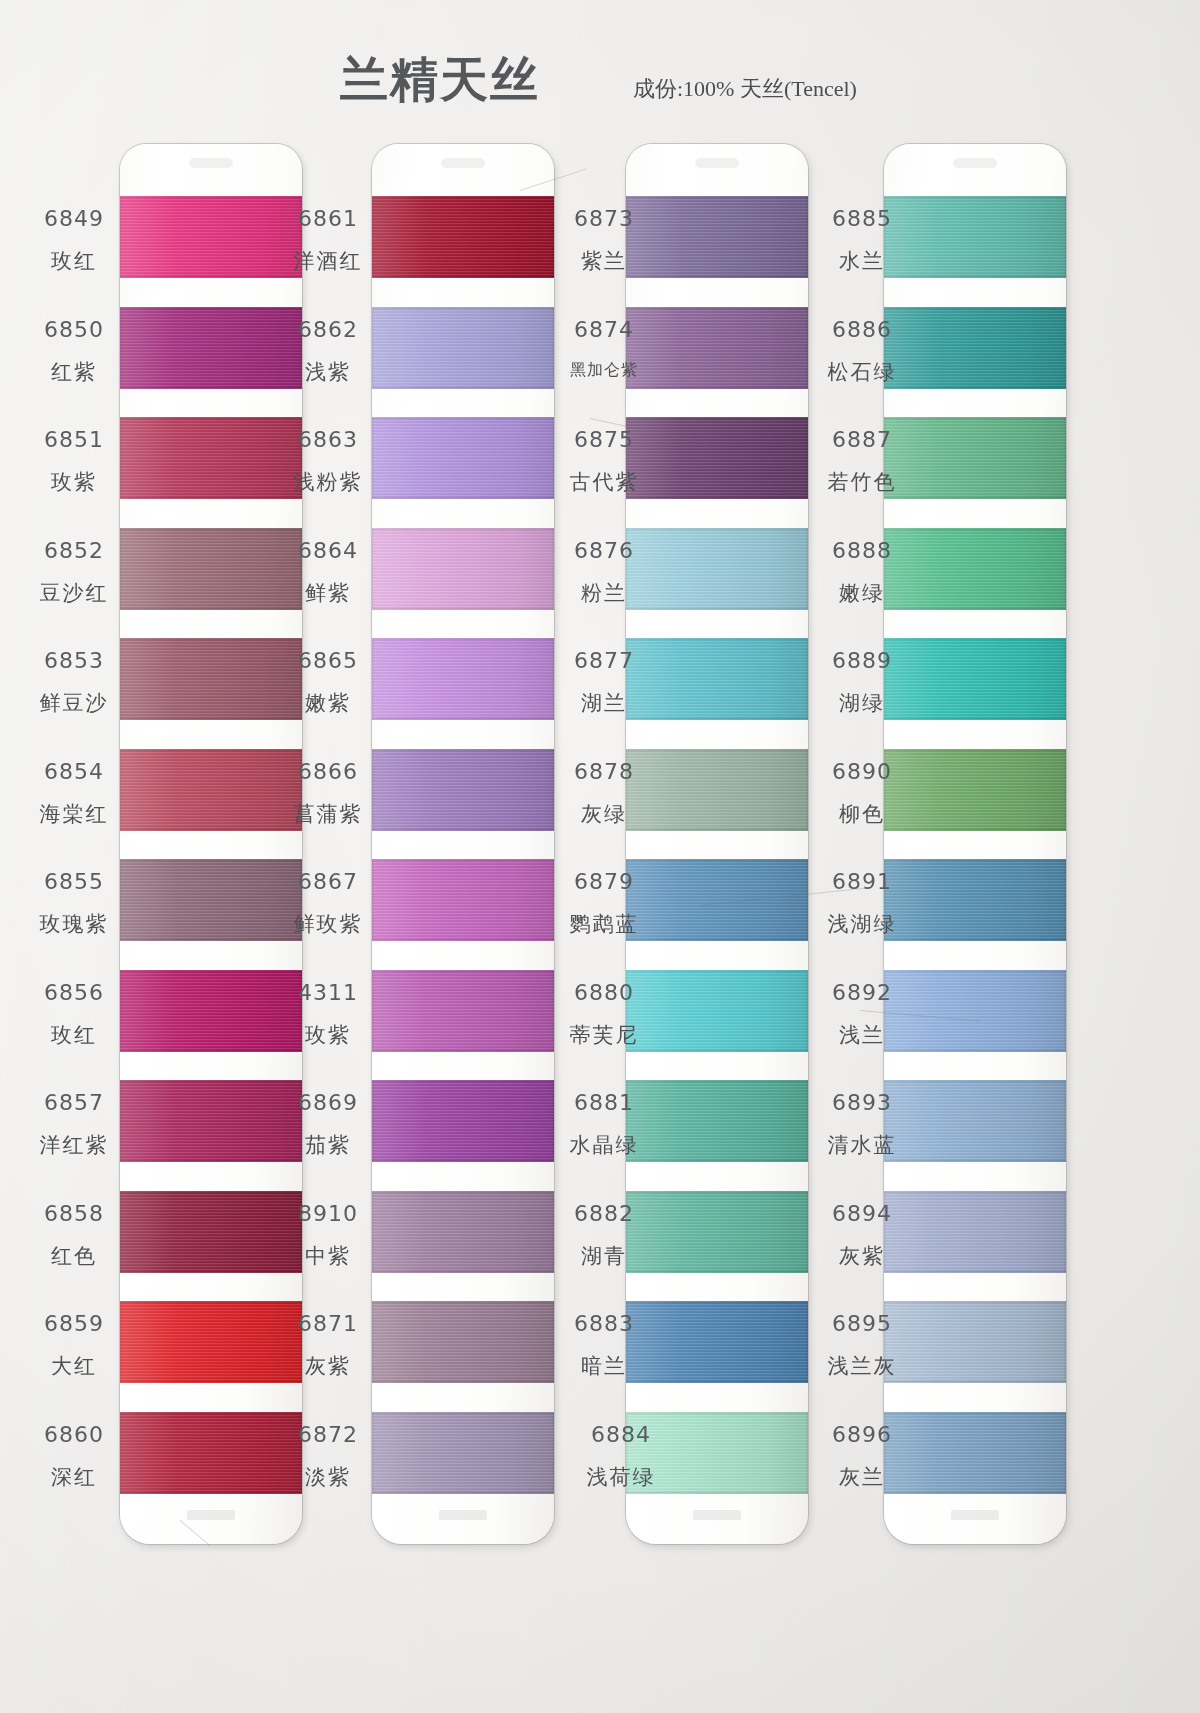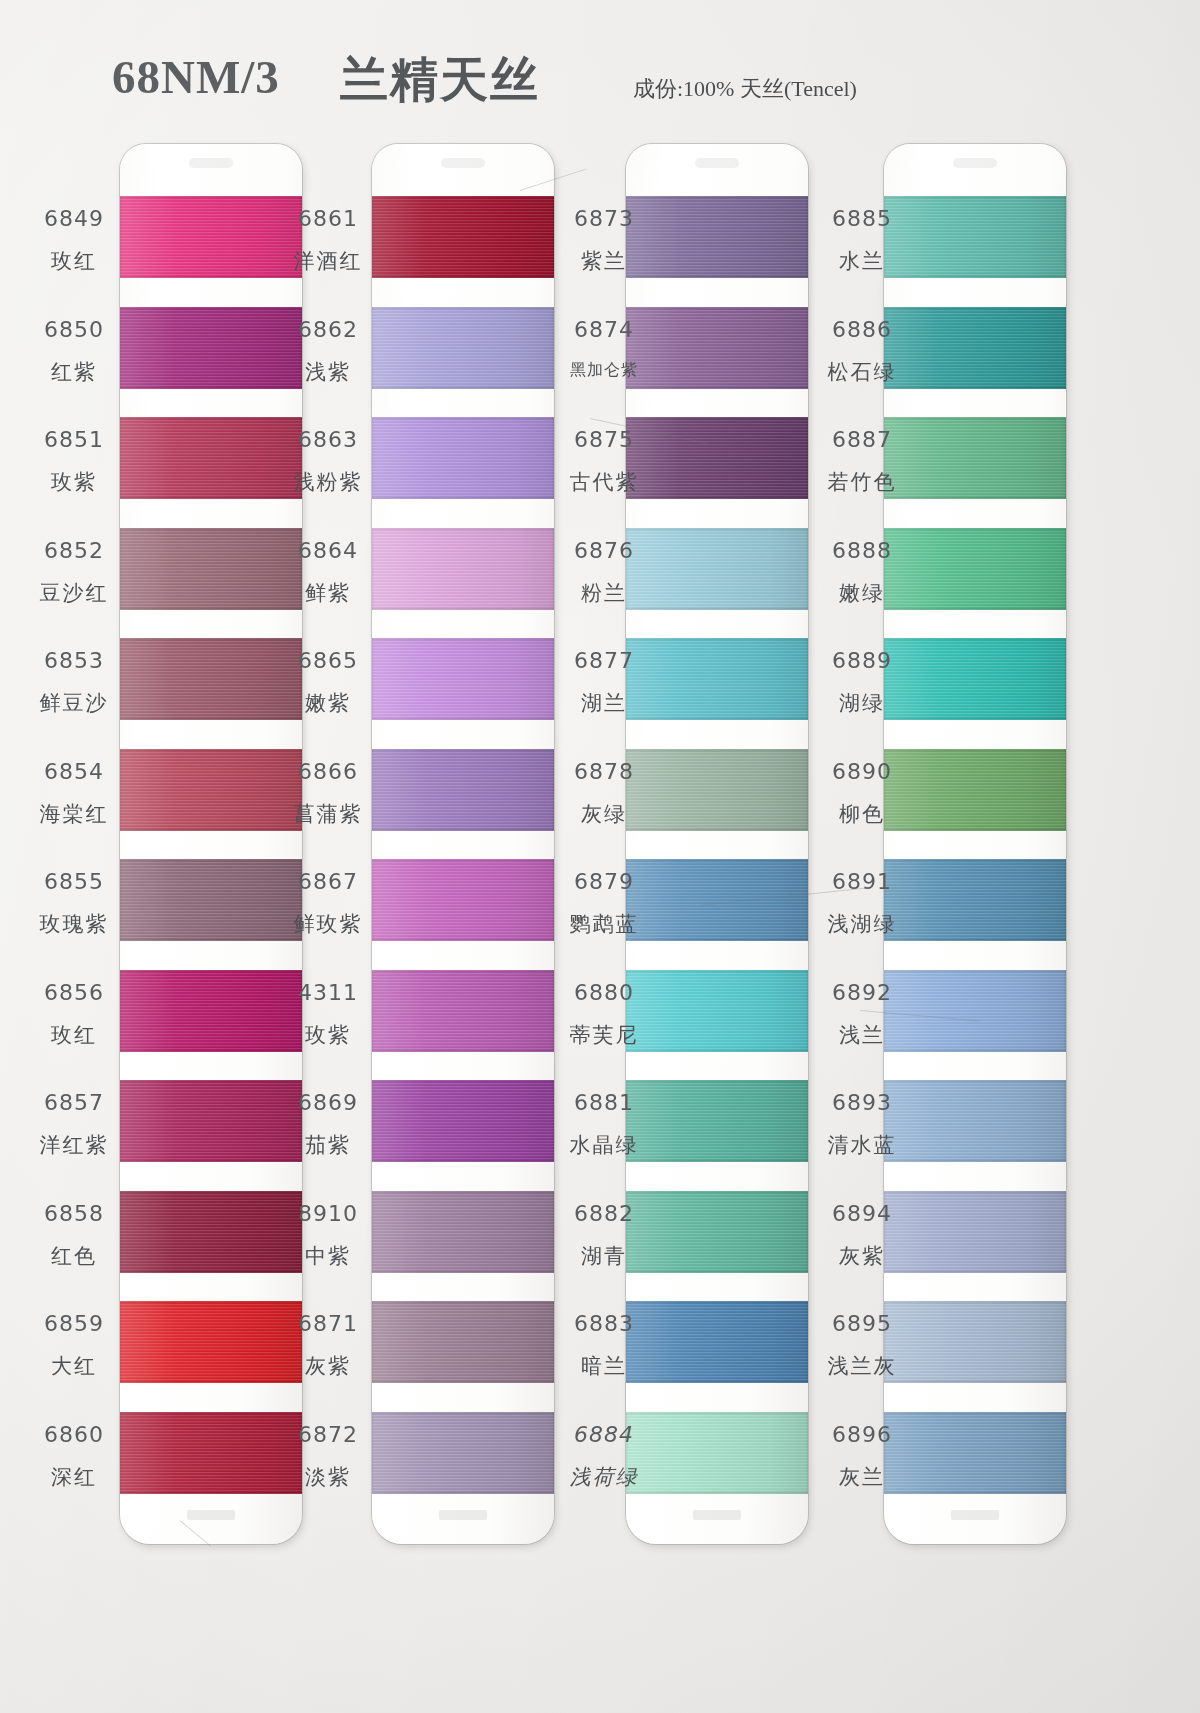--- a/index.html
+++ b/index.html
@@ -102,21 +102,20 @@
   .label.small .nm{font-size:16px;letter-spacing:1px;}
   
   .fibre{position:absolute;background:rgba(120,120,120,0.28);height:1px;transform-origin:left center;}
 </style>
 </head>
 <body>
 
 <div id="sheet"></div>
 
 <div id="header">
-  <div class="hd-code">68NM/3</div>
   <div class="hd-name">兰精天丝</div>
   <div class="hd-comp">成份:100% 天丝(Tencel)</div>
 </div>
 
 <div id="columns-root">
     <div class="column" style="left: 0px; top: 0px;">
       <div class="card" style="left: 120px; top: 144px; height: 1400px;"></div>
       <div class="swatch" title="6849 玫红" style="left: 120px; top: 196px; height: 82px; background: rgb(232, 48, 127);">
         <div class="threads"></div>
         <div class="sheen"></div>
@@ -400,21 +399,21 @@
         <div class="sheen"></div>
       </div>
       <div class="label" style="left: 548px; top: 1313px; width: 112px;">
         <span class="num">6883</span>
         <span class="nm">暗兰</span>
       </div>
       <div class="swatch" title="6884 浅荷绿" style="left: 626px; top: 1411.5px; height: 82px; background: rgb(168, 229, 205);">
         <div class="threads"></div>
         <div class="sheen"></div>
       </div>
-      <div class="label" style="left: 548px; top: 1423.5px; width: 112px; font-style: italic;">
+      <div class="label" style="left: 565px; top: 1423.5px; width: 112px;">
         <span class="num">6884</span>
         <span class="nm">浅荷绿</span>
       </div>
     </div>
     <div class="column" style="left: 0px; top: 0px;">
       <div class="card" style="left: 884px; top: 144px; height: 1400px;"></div>
       <div class="swatch" title="6885 水兰" style="left: 884px; top: 196px; height: 82px; background: rgb(95, 189, 174);">
         <div class="threads"></div>
         <div class="sheen"></div>
       </div>

